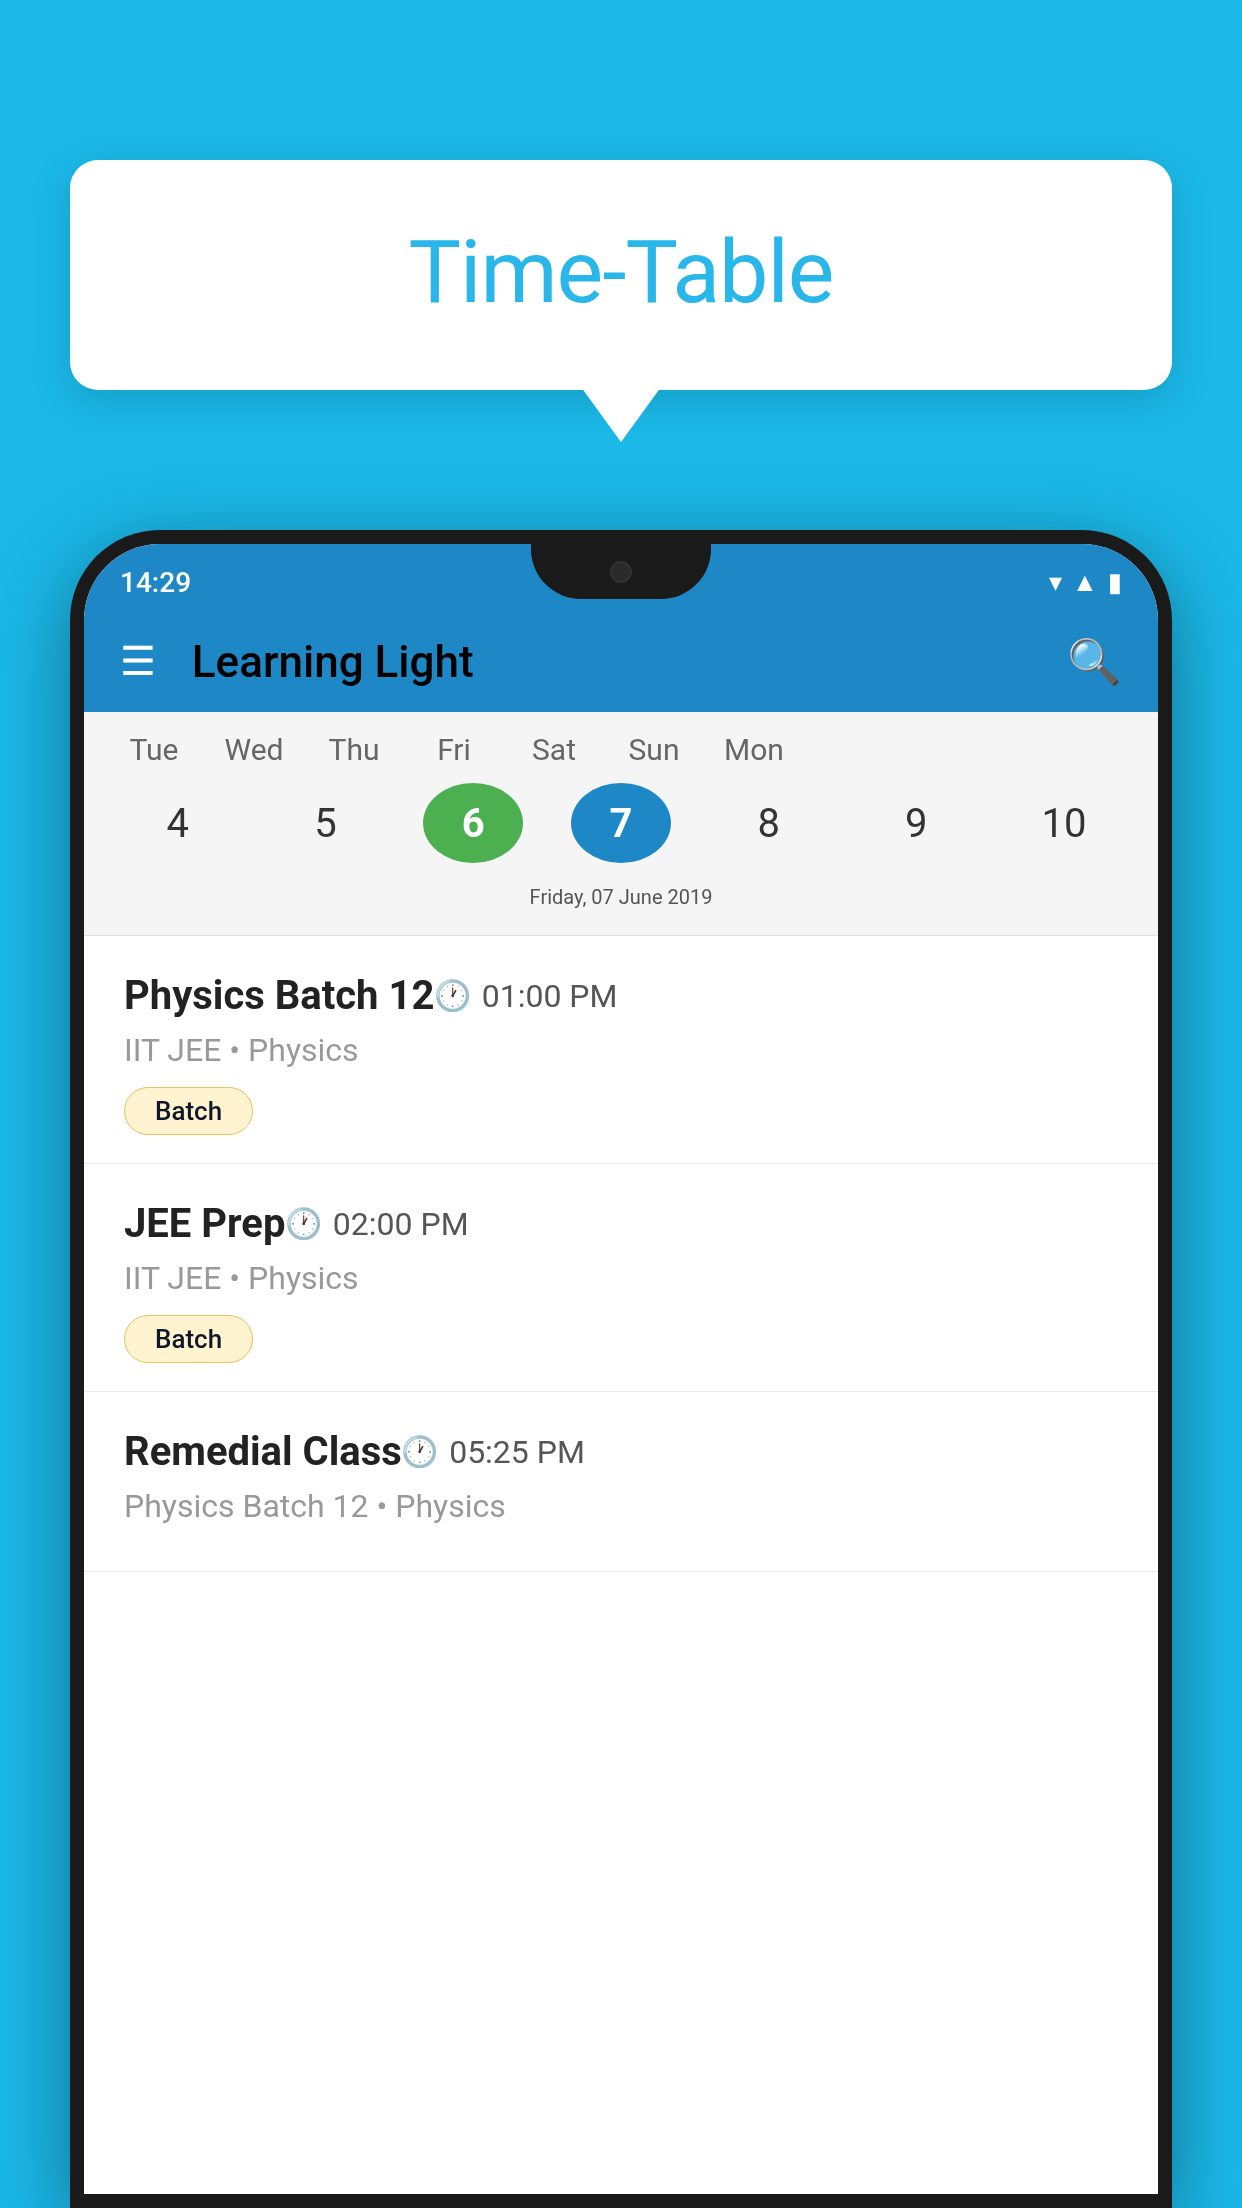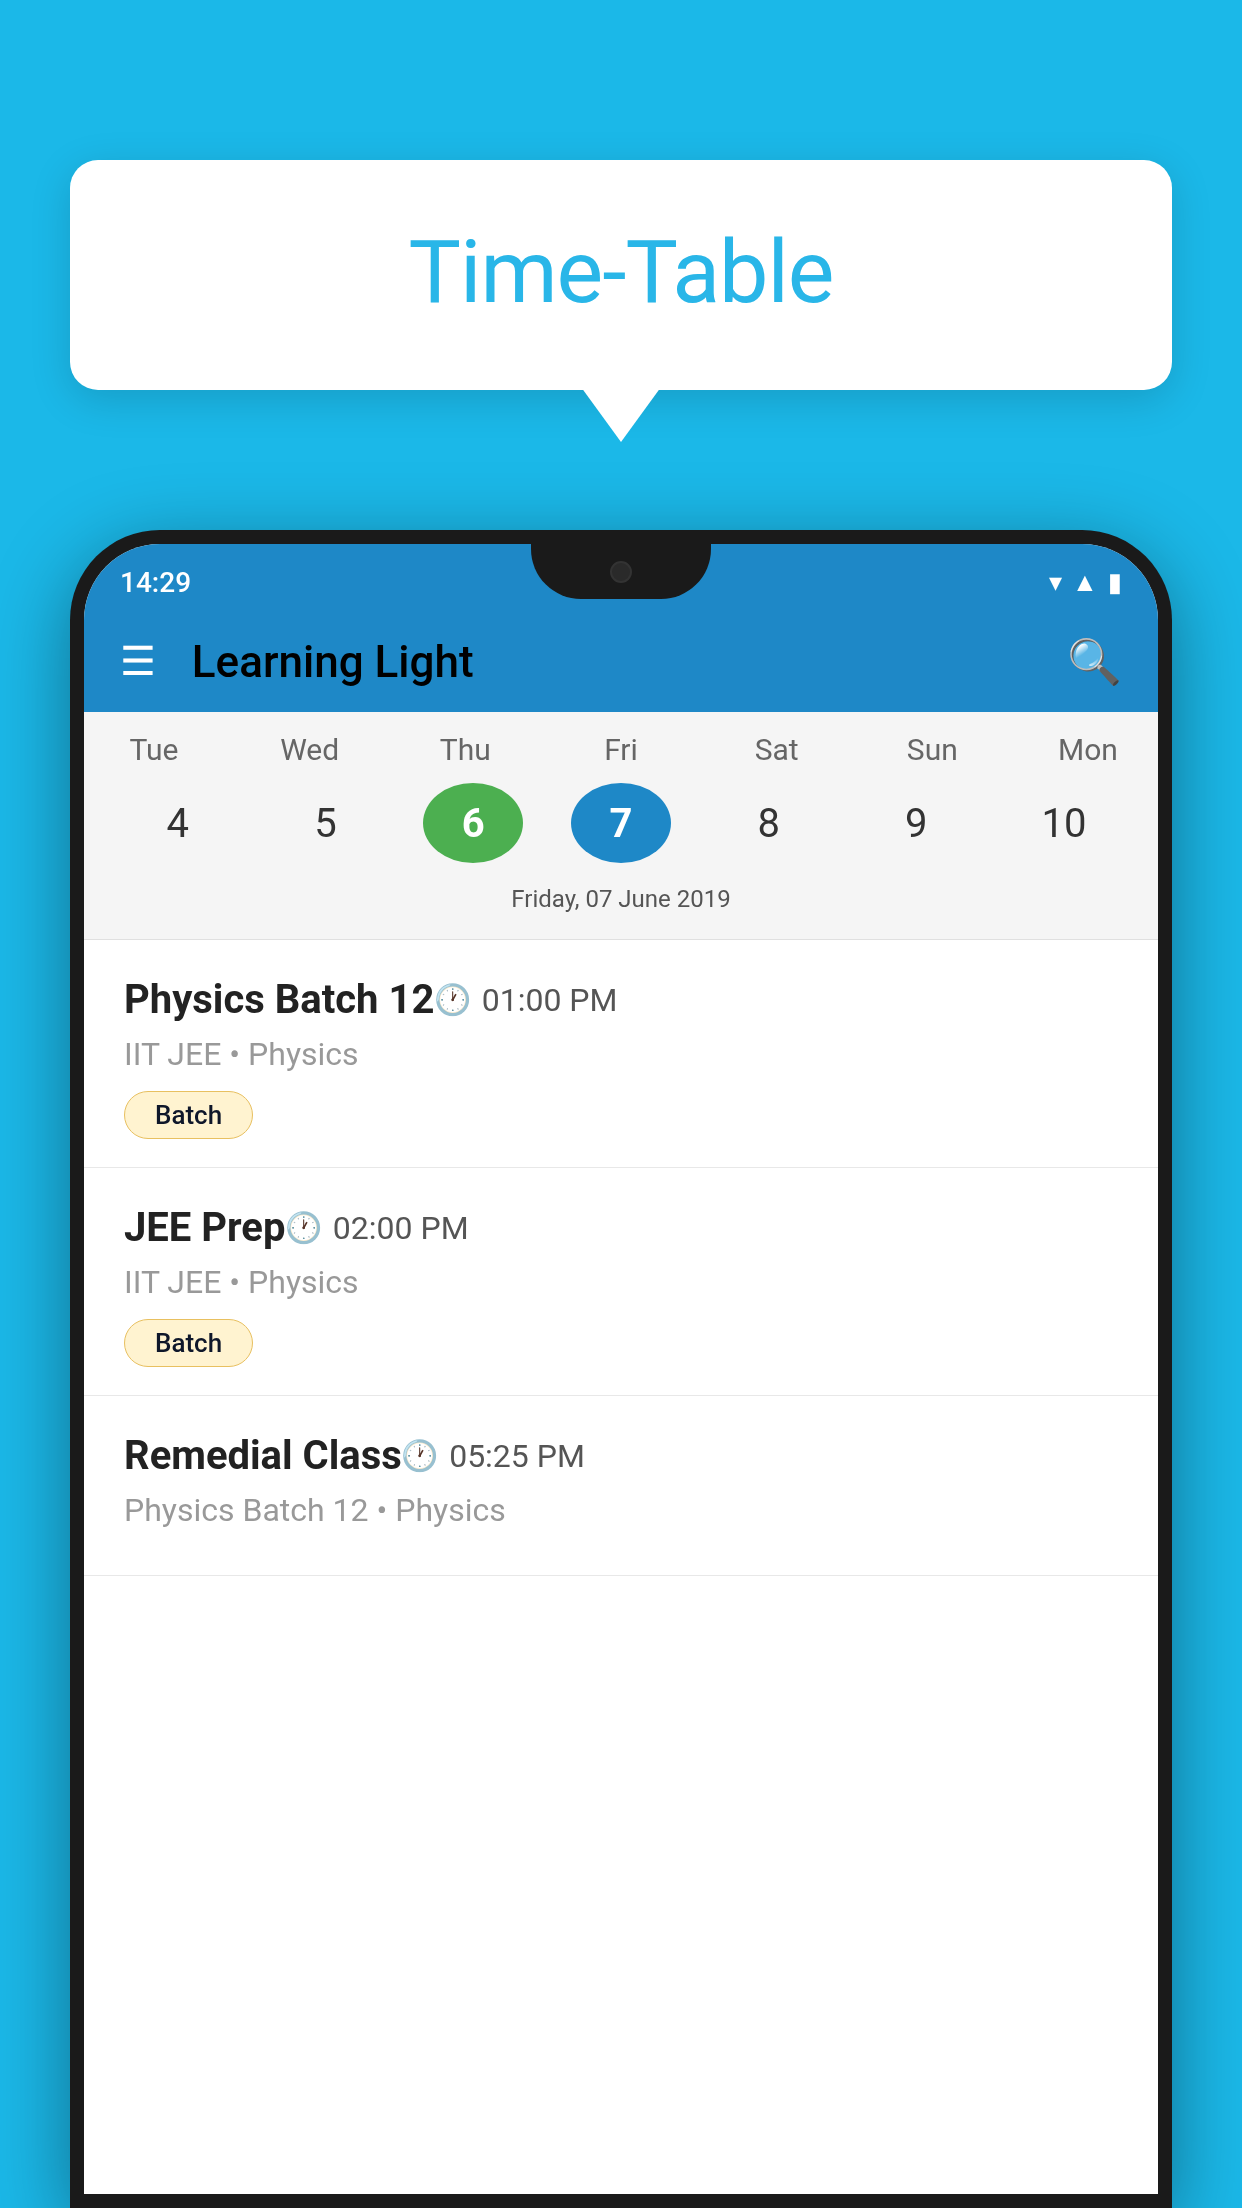--- a/index.html
+++ b/index.html
@@ -158,21 +158,21 @@
 
     
     .calendar-strip {
       background: #f5f5f5;
       padding: 20px 0 10px;
       border-bottom: 1px solid #e0e0e0;
     }
 
     .day-headers {
       display: flex;
-      justify-content: space-between;
+      justify-content: flex-start;
       padding: 0 20px;
       margin-bottom: 16px;
     }
 
     .day-header {
       text-align: center;
       font-size: 30px;
       color: #666;
       width: 100px;
     }
@@ -205,21 +205,21 @@
     }
 
     .day-num.selected {
       background: #1E88C7;
       color: white;
       font-weight: 700;
     }
 
     .selected-date {
       text-align: center;
-      font-size: 24px;
+      font-size: 20px;
       color: #555;
       padding: 10px 0 16px;
     }
 
     
     .schedule-list {
       background: white;
       overflow-y: auto;
     }
 

